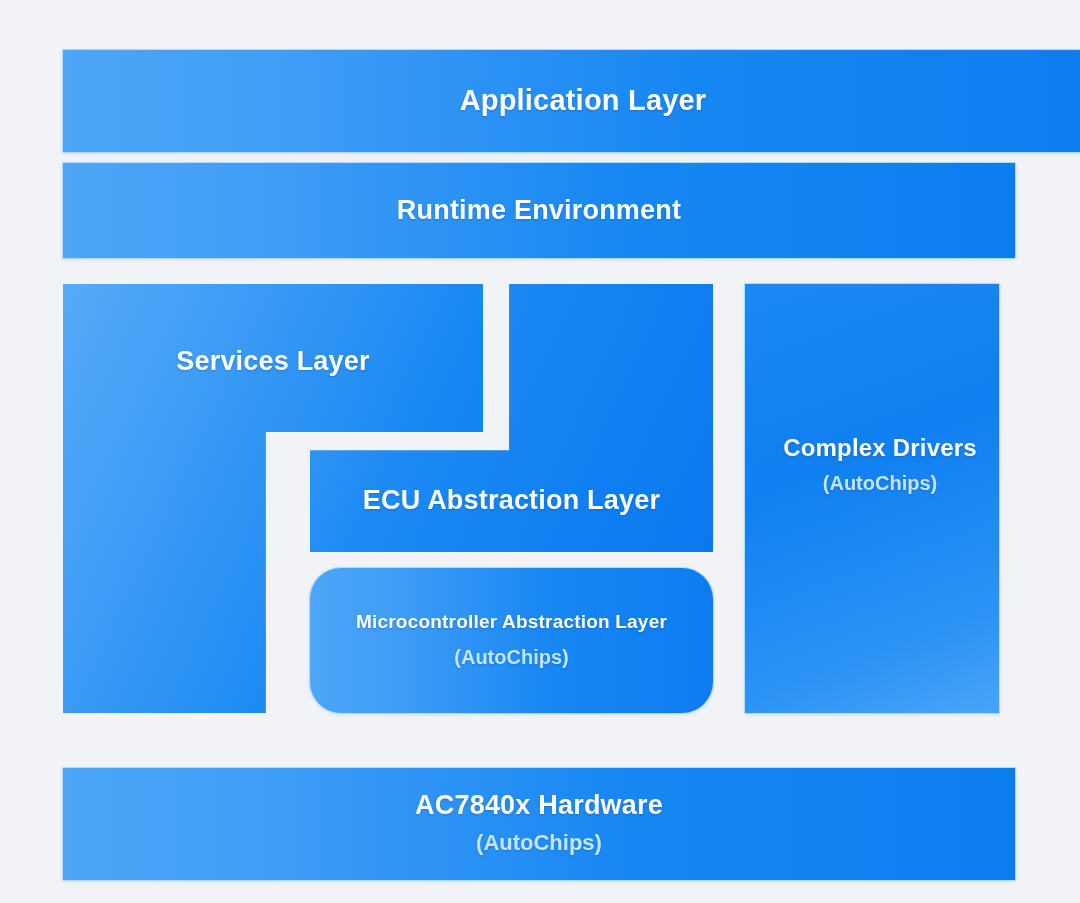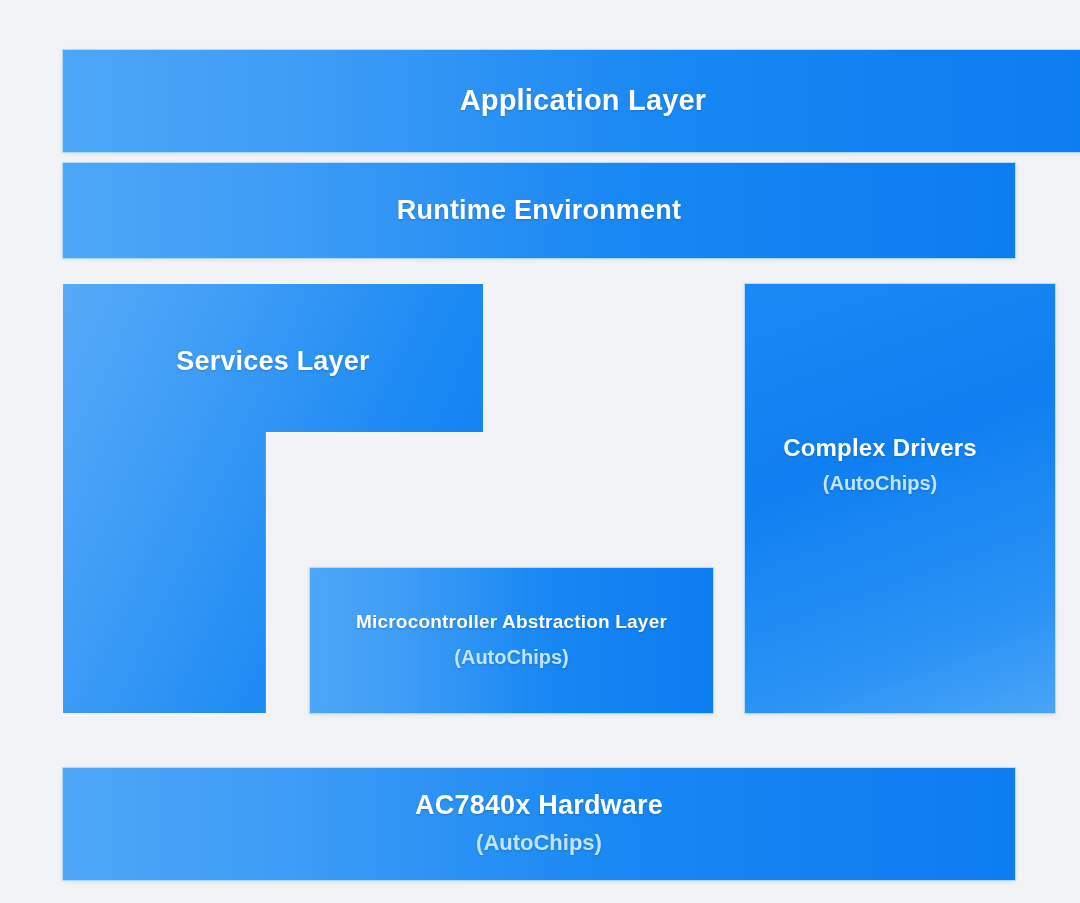--- a/index.html
+++ b/index.html
@@ -95,27 +95,27 @@
   }
   #ecu-abstraction-layer .title {
     position: absolute;
     left: 0; bottom: 36px;
     width: 403px;
     text-align: center;
     font-size: 27px;
   }
 
   #mcal-layer {
-    left: 310px; top: 568px; width: 403px; height: 145px;
+    left: 310px; top: 568px; width: 403px; height: 145px; border-radius: 31px;
   }
   #mcal-layer .title { font-size: 19px; }
   #mcal-layer .sub   { font-size: 20px; margin-top: 11px; }
 
   #complex-drivers {
-    left: 745px; top: 284px; width: 310px; height: 429px;
+    left: 745px; top: 284px; width: 254px; height: 429px;
     background: linear-gradient(160deg, #1b89f4 0%, #0f7ff1 40%, #2b93f5 80%, #49a4f7 100%);
   }
   #complex-drivers .title { font-size: 24px; }
   #complex-drivers .sub   { font-size: 20px; margin-top: 8px; }
   #complex-drivers .stack {
     position: absolute;
     left: 0; top: 150px;
     width: 270px;
   }
 
@@ -135,20 +135,23 @@
   </div>
 
   <div class="blk" id="runtime-environment">
     <span class="title">Runtime Environment</span>
   </div>
 
   <div class="blk" id="services-layer">
     <span class="title">Services Layer</span>
   </div>
 
+  <div class="blk" id="ecu-abstraction-layer">
+    <span class="title">ECU Abstraction Layer</span>
+  </div>
 
   <div class="blk" id="mcal-layer">
     <span class="title">Microcontroller Abstraction Layer</span>
     <span class="sub">(AutoChips)</span>
   </div>
 
   <div class="blk flat" id="complex-drivers">
     <div class="stack">
       <div class="title">Complex Drivers</div>
       <div class="sub">(AutoChips)</div>

